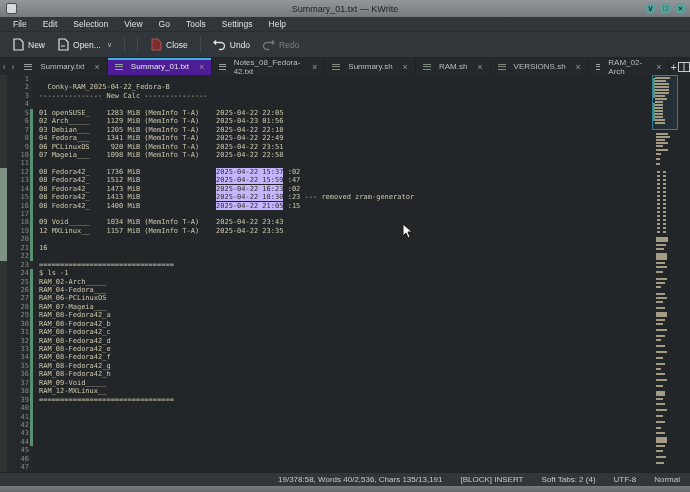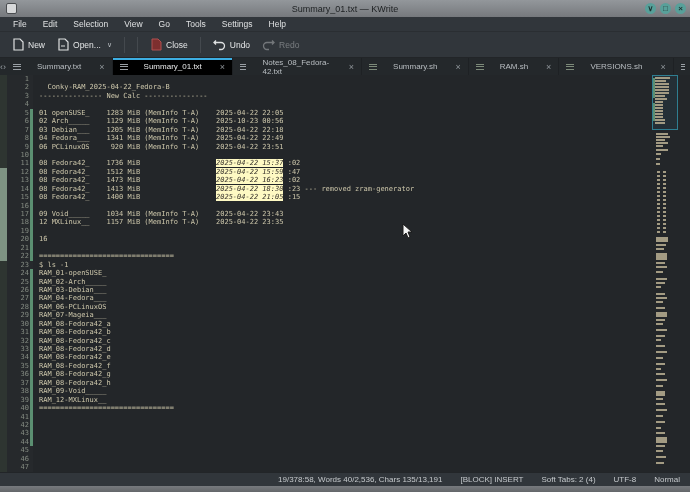--- a/index.html
+++ b/index.html
@@ -22,41 +22,41 @@
   .tgroup { display:flex; align-items:center; height:100%; }
   .tsep { width:1px; height:16px; background:#44494e; margin:0 6px; }
   .tbtn { display:flex; align-items:center; gap:4px; padding:3px 6px; color:#e4e6e7; font-size:8.5px; border-radius:2px; }
   .tbtn.disabled { opacity:.38; }
   .tbtn svg { display:block; }
   .dd-chevron { font-size:7px; color:#b9bec2; margin-left:2px; }
 
   
   .tabbar { height:17px; background:#24282b; display:flex; align-items:stretch; }
   .tab-nav { width:16px; display:flex; align-items:center; justify-content:center; color:#9aa0a5; font-size:9px; }
-  .tab { display:flex; align-items:center; gap:16px; padding:0 7px; font-size:8px; color:#b9bec2; border-right:1px solid #1e2124; position:relative; background:#24282b; }
-  .tab.active { background:#000000; color:#e8eaeb; }
+  .tab { display:flex; align-items:center; gap:8px; padding:0 7px; font-size:8px; color:#b9bec2; border-right:1px solid #1e2124; position:relative; background:#24282b; }
+  .tab.active { background:#4c1d95; color:#e8eaeb; }
   .tab.active::before { content:""; position:absolute; top:0; left:0; right:0; height:2px; background:#3daee2; }
   .tab .doc-icon { width:8px; height:9px; display:flex; flex-direction:column; justify-content:space-evenly; }
   .tab .doc-icon i { display:block; height:1px; background:#9aa0a5; }
   .tab.sh .doc-icon i { background:#7d8b7a; }
   .tab .close-x { color:#8f959a; font-size:9px; margin-left:2px; }
   .tab-spacer { flex:1; }
   .tab-add { width:16px; display:flex; align-items:center; justify-content:center; color:#c6cacd; font-size:11px; }
   .tab-split { width:20px; display:flex; align-items:center; justify-content:center; }
 
   
   .editor-wrap { position:relative; height:397px; display:flex; background:#232629; overflow:hidden; }
   .marks-strip { width:7px; background:#2e3531; position:relative; }
   .marks-strip .strip-hl { position:absolute; left:0; width:7px; background:#7e9383; }
   .gutter { width:26px; background:#26292c; }
   .g-row { height:8.45px; line-height:8.45px; font:7px "DejaVu Sans Mono",monospace; color:#848b82; text-align:right; padding-right:4px; position:relative; }
   .g-row .mod { position:absolute; right:0; top:0; width:3px; height:100%; background:#5b8f71; }
   .code { flex:1; padding-left:6px; overflow:hidden; }
   .line { height:8.45px; line-height:8.45px; font:7px "DejaVu Sans Mono",monospace; color:#cdc7ab; white-space:pre; }
-  .line .sel { background:#fef9c3; color:#35302a;font-style:italic; }
+  .line .sel { background:#c4b5fd; color:#35302a; }
 
   
   .minimap { position:absolute; top:0; right:12px; width:26px; height:100%; }
   .mm-viewport { position:absolute; left:0; width:26px; border:1px solid #2f7e91; background:rgba(61,174,226,.07); }
   .mm-bar { position:absolute; background:#a39b83; }
   .mm-green { position:absolute; left:1px; width:2px; background:#5b8f71; }
 
   
   .cursor { position:absolute; z-index:5; }
 
@@ -274,41 +274,40 @@
         <div class="g-row">45</div>
         <div class="g-row">46</div>
         <div class="g-row">47</div>
       </div>
     <div class="code" id="code">
         <div class="line"></div>
         <div class="line">  Conky-RAM_2025-04-22_Fedora-B</div>
         <div class="line">--------------- New Calc ---------------</div>
         <div class="line"></div>
         <div class="line">01 openSUSE_    1283 MiB (MemInfo T-A)    2025-04-22 22:05</div>
-        <div class="line">02 Arch_____    1129 MiB (MemInfo T-A)    2025-10-23 00:56</div>
+        <div class="line">02 Arch_____    1129 MiB (MemInfo T-A)    2025-04-23 01:56</div>
         <div class="line">03 Debian___    1205 MiB (MemInfo T-A)    2025-04-22 22:18</div>
         <div class="line">04 Fedora___    1341 MiB (MemInfo T-A)    2025-04-22 22:49</div>
         <div class="line">06 PCLinuxOS     920 MiB (MemInfo T-A)    2025-04-22 23:51</div>
+        <div class="line">07 Mageia___    1098 MiB (MemInfo T-A)    2025-04-22 22:58</div>
         <div class="line"></div>
         <div class="line">08 Fedora42_    1736 MiB                  <span class="sel">2025-04-22 15:37</span> :02</div>
         <div class="line">08 Fedora42_    1512 MiB                  <span class="sel">2025-04-22 15:59</span> :47</div>
         <div class="line">08 Fedora42_    1473 MiB                  <span class="sel">2025-04-22 16:23</span> :02</div>
         <div class="line">08 Fedora42_    1413 MiB                  <span class="sel">2025-04-22 18:30</span> :23 --- removed zram-generator</div>
         <div class="line">08 Fedora42_    1400 MiB                  <span class="sel">2025-04-22 21:05</span> :15</div>
         <div class="line"></div>
         <div class="line">09 Void_____    1034 MiB (MemInfo T-A)    2025-04-22 23:43</div>
         <div class="line">12 MXLinux__    1157 MiB (MemInfo T-A)    2025-04-22 23:35</div>
         <div class="line"></div>
         <div class="line">16</div>
         <div class="line"></div>
         <div class="line">================================</div>
         <div class="line">$ ls -1</div>
-        <div class="line">RAM_01-openSUSE_</div>
         <div class="line">RAM_02-Arch_____</div>
-        <div class="line">RAM_03-Debian___</div>
         <div class="line">RAM_04-Fedora___</div>
         <div class="line">RAM_06-PCLinuxOS</div>
         <div class="line">RAM_07-Mageia___</div>
         <div class="line">RAM_08-Fedora42_a</div>
         <div class="line">RAM_08-Fedora42_b</div>
         <div class="line">RAM_08-Fedora42_c</div>
         <div class="line">RAM_08-Fedora42_d</div>
         <div class="line">RAM_08-Fedora42_e</div>
         <div class="line">RAM_08-Fedora42_f</div>
         <div class="line">RAM_08-Fedora42_g</div>

